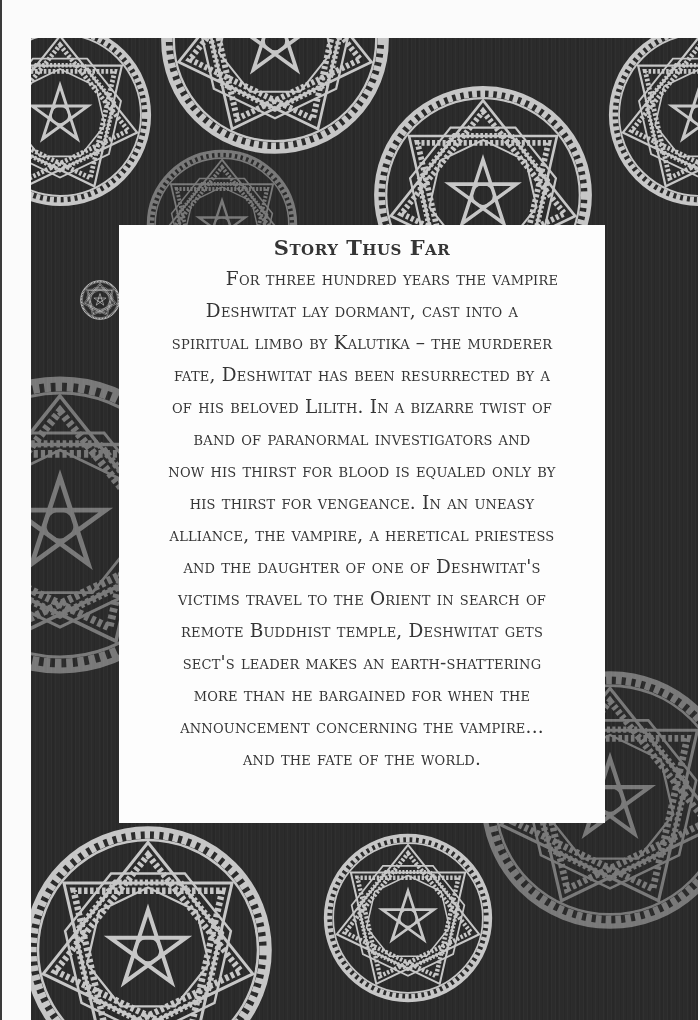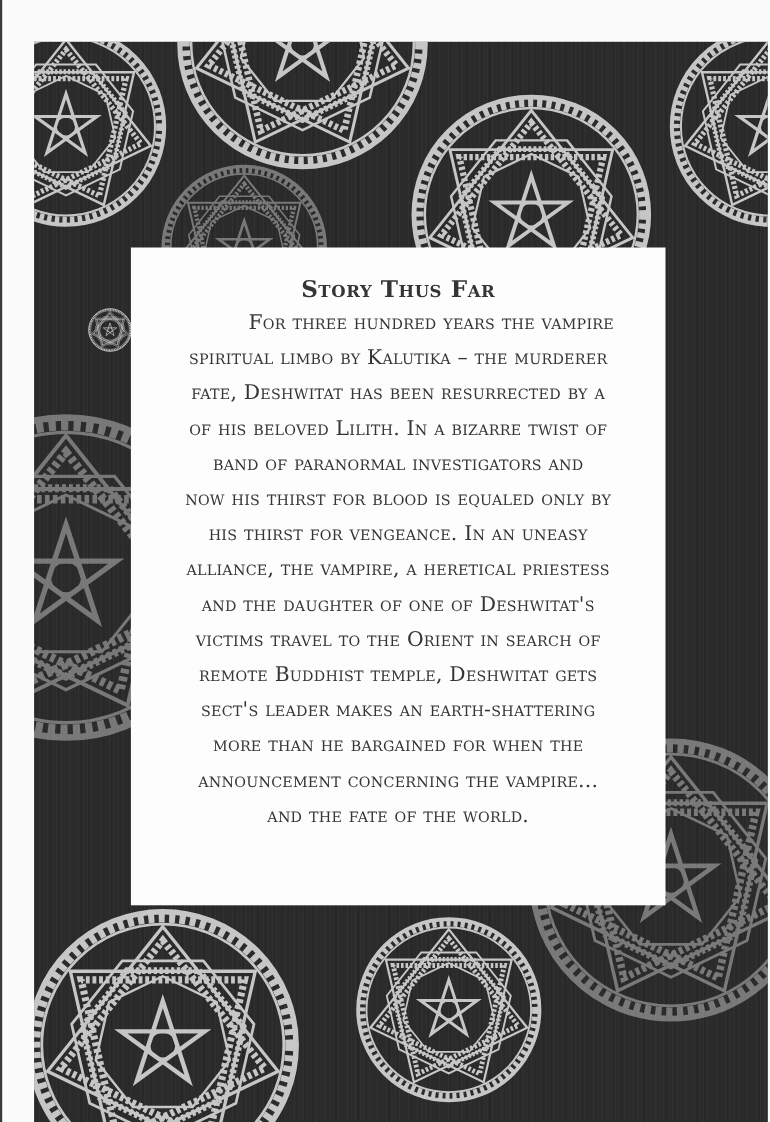--- a/index.html
+++ b/index.html
@@ -37,21 +37,21 @@
   .seal svg { width: 100%; height: 100%; display: block; }
   .seal.bright { opacity: 0.9; }
   .seal.faint { opacity: 0.45; }
 
   .textbox {
     position: absolute;
     left: 119px; top: 225px;
     width: 486px; height: 598px;
     background: #fdfdfd;
     box-sizing: border-box;
-    padding-top: 23px;
+    padding-top: 8px;
     color: #353535;
     text-align: center;
   }
   .title {
     font-family: "DejaVu Serif", serif;
     font-weight: bold;
     font-size: 21px;
     letter-spacing: 0.5px;
     line-height: 30px;
     height: 30px;
@@ -218,20 +218,21 @@
         <polygon points="50.00,34.00 59.40,62.94 34.78,45.06 65.22,45.06 40.60,62.94" fill="none" stroke="#d8d8d8" stroke-width="1.6"></polygon>
         <circle cx="50" cy="50" r="5" fill="none" stroke="#d8d8d8" stroke-width="1"></circle>
       </svg>
     </div>
   </div>
 
 <div class="textbox">
   <h1 class="title">Story Thus Far</h1>
   <ul class="story">
     <li class="indent">For three hundred years the vampire</li>
+    <li>Deshwitat lay dormant, cast into a</li>
     <li>spiritual limbo by Kalutika – the murderer</li>
     <li>fate, Deshwitat has been resurrected by a</li>
     <li>of his beloved Lilith.  In a bizarre twist of</li>
     <li>band of paranormal investigators and</li>
     <li>now his thirst for blood is equaled only by</li>
     <li>his thirst for vengeance.  In an uneasy</li>
     <li>alliance, the vampire, a heretical priestess</li>
     <li>and the daughter of one of Deshwitat's</li>
     <li>victims travel to the Orient in search of</li>
     <li>remote Buddhist temple, Deshwitat gets</li>

